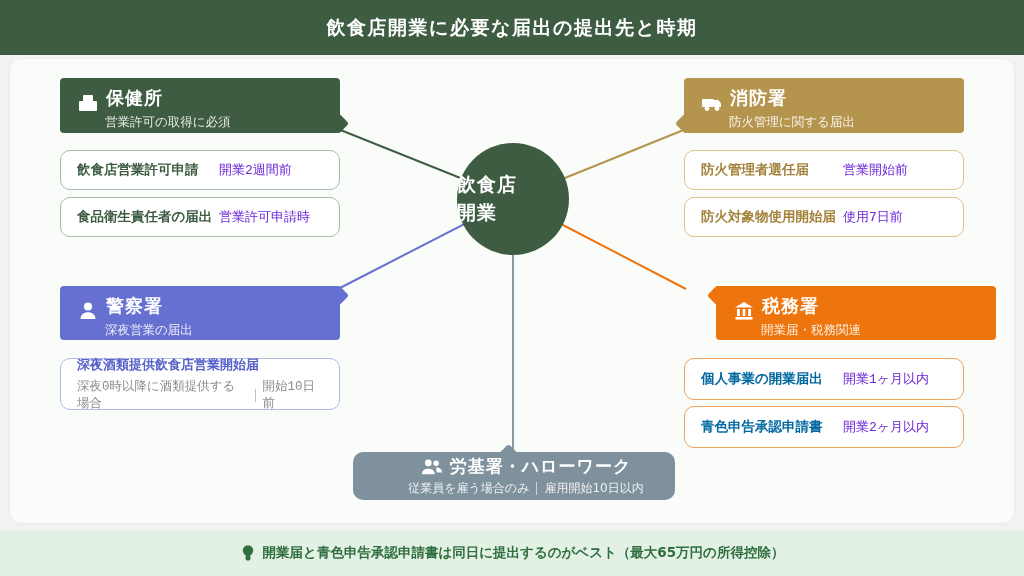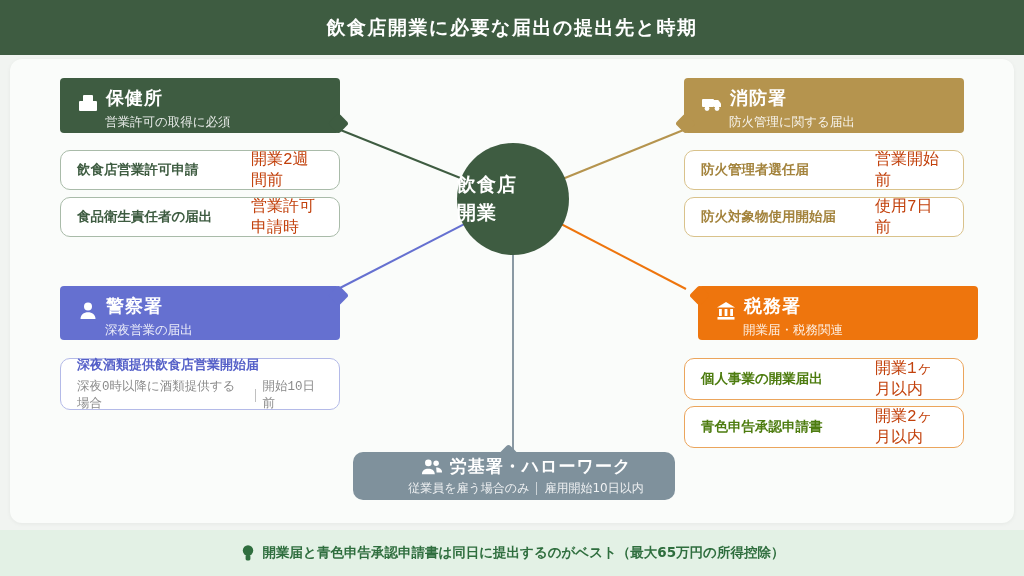--- a/index.html
+++ b/index.html
@@ -41,21 +41,21 @@
     padding:8px 14px 8px 46px; color:#fff;
   }
   .agency-head .a-icon { position:absolute; left:17px; top:14px; width:22px; height:22px; }
   .agency-head .a-name { font-size:18px; font-weight:700; letter-spacing:1px; }
   .agency-head .a-sub { font-size:12.5px; color:rgba(255,255,255,0.88); margin-top:4px; margin-left:-1px; }
   .tail { position:absolute; width:15px; height:15px; transform:rotate(45deg); border-radius:3px; z-index:-1; }
 
   .head-green  { background:#3e5c41; left:60px;  top:78px;  width:280px; height:55px; }
   .head-gold   { background:#b5944e; left:684px; top:78px;  width:280px; height:55px; }
   .head-blue   { background:#6570d0; left:60px;  top:286px; width:280px; height:54px; }
-  .head-orange { background:#ee750d; left:698px; top:286px; width:280px; height:54px; }
+  .head-orange { background:#ee750d; left:716px; top:286px; width:280px; height:54px; }
   .head-green  .tail { background:#3e5c41; right:-6px; bottom:2px; }
   .head-gold   .tail { background:#b5944e; left:-6px;  bottom:2px; }
   .head-blue   .tail { background:#6570d0; right:-6px; top:2px; }
   .head-orange .tail { background:#ee750d; left:-6px;  top:2px; }
 
   .head-gray {
     position:absolute; z-index:2; border-radius:10px; background:#7f919c;
     left:353px; top:452px; width:322px; height:48px; color:#fff;
     display:flex; flex-direction:column; align-items:center; justify-content:center;padding-left:24px;
   }
@@ -63,29 +63,29 @@
   .head-gray .g-title svg { width:22px; height:20px; }
   .head-gray .g-sub { font-size:12px; color:rgba(255,255,255,0.88); margin-top:2px; display:flex; align-items:center; gap:7px; }
   .head-gray .tail { background:#7f919c; left:148px; top:-5px; }
 
   
   .card {
     position:absolute; z-index:2; background:#fff; border-radius:10px;
     display:flex; align-items:center; padding:0 16px;font-family:Liberation Mono, monospace;
   }
   .card .c-title { font-size:13.5px; font-weight:700; min-width:142px; }
-  .card .c-time  { font-size:16px; color:#c2410c;margin-left:32px; }
+  .card .c-time  { font-size:13px; color:#6d28d9; }
   .card-green  { border:1.5px solid #a9bba9; }
   .card-gold   { border:1.5px solid #d9c28b; }
   .card-blue   { border:1.5px solid #b4bae8; }
   .card-orange { border:1.5px solid #eba55c; }
   .card-green .c-title  { color:#3e5c41; }
   .card-gold .c-title   { color:#a3833c; }
   .card-blue .c-title   { color:#5560c8; }
-  .card-orange .c-title { color:#4d7c0f; }
+  .card-orange .c-title { color:#0369a1; }
 
   .card.tall { flex-direction:column; align-items:flex-start; justify-content:center; }
   .card.tall .c-title { min-width:0; font-size:13px; }
   .card.tall .c-line2 { font-size:12.5px; color:#8b8b8b; margin-top:4px; display:flex; align-items:center; gap:7px; }
   .vsep { display:inline-block; width:1px; height:13px; background:#c0c0c0; }
 
   
   .footer-bar {
     position:absolute; left:0; top:530px; width:1024px; height:46px;
     background:#e3f1e5; display:flex; align-items:center; justify-content:center; gap:7px;

